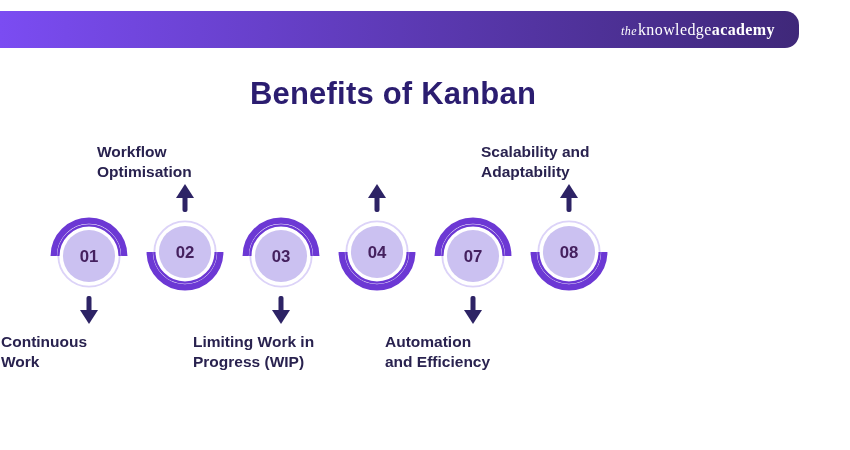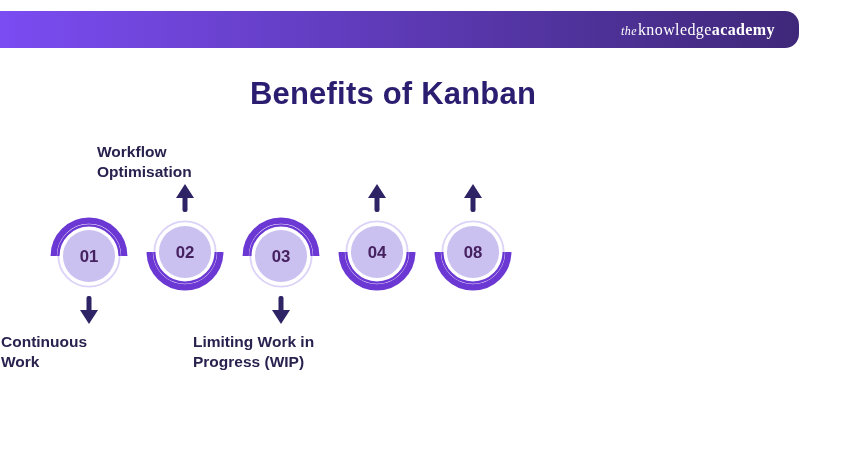--- a/index.html
+++ b/index.html
@@ -128,22 +128,39 @@
       <circle class="ring-light" cx="50" cy="50" r="36.5"></circle>
       <circle class="ring-fill" cx="50" cy="50" r="31"></circle>
       <path class="arc-thin" d="M 13.5 50 A 36.5 36.5 0 0 0 86.5 50"></path>
       <path class="arc-thick" d="M 8 50 A 42 42 0 0 0 92 50"></path>
       <text class="ring-num" x="50" y="51">04</text>
     </svg>
   </div>
 
 
 
+  <div class="item item-odd">
+    <svg class="ring-svg" viewBox="0 0 100 100">
+      <circle class="ring-light" cx="50" cy="50" r="36.5"></circle>
+      <circle class="ring-fill" cx="50" cy="50" r="31"></circle>
+      <path class="arc-thin" d="M 13.5 50 A 36.5 36.5 0 0 1 86.5 50"></path>
+      <path class="arc-thick" d="M 8 50 A 42 42 0 0 1 92 50"></path>
+      <text class="ring-num" x="50" y="51">07</text>
+    </svg>
+    <svg class="arrow arrow-down" viewBox="0 0 20 28">
+      <rect class="shape" x="7.5" y="0" width="5" height="16" rx="2"></rect>
+        <polygon class="shape" points="1,14 19,14 10,28"></polygon>
+    </svg>
+    <div class="label label-bottom">Automation
+and Efficiency</div>
+  </div>
 
   <div class="item item-even">
+    <div class="label label-top">Scalability and
+Adaptability</div>
     <svg class="arrow arrow-up" viewBox="0 0 20 28">
       <polygon class="shape" points="10,0 1,14 19,14"></polygon>
         <rect class="shape" x="7.5" y="12" width="5" height="16" rx="2"></rect>
     </svg>
     <svg class="ring-svg" viewBox="0 0 100 100">
       <circle class="ring-light" cx="50" cy="50" r="36.5"></circle>
       <circle class="ring-fill" cx="50" cy="50" r="31"></circle>
       <path class="arc-thin" d="M 13.5 50 A 36.5 36.5 0 0 0 86.5 50"></path>
       <path class="arc-thick" d="M 8 50 A 42 42 0 0 0 92 50"></path>
       <text class="ring-num" x="50" y="51">08</text>

